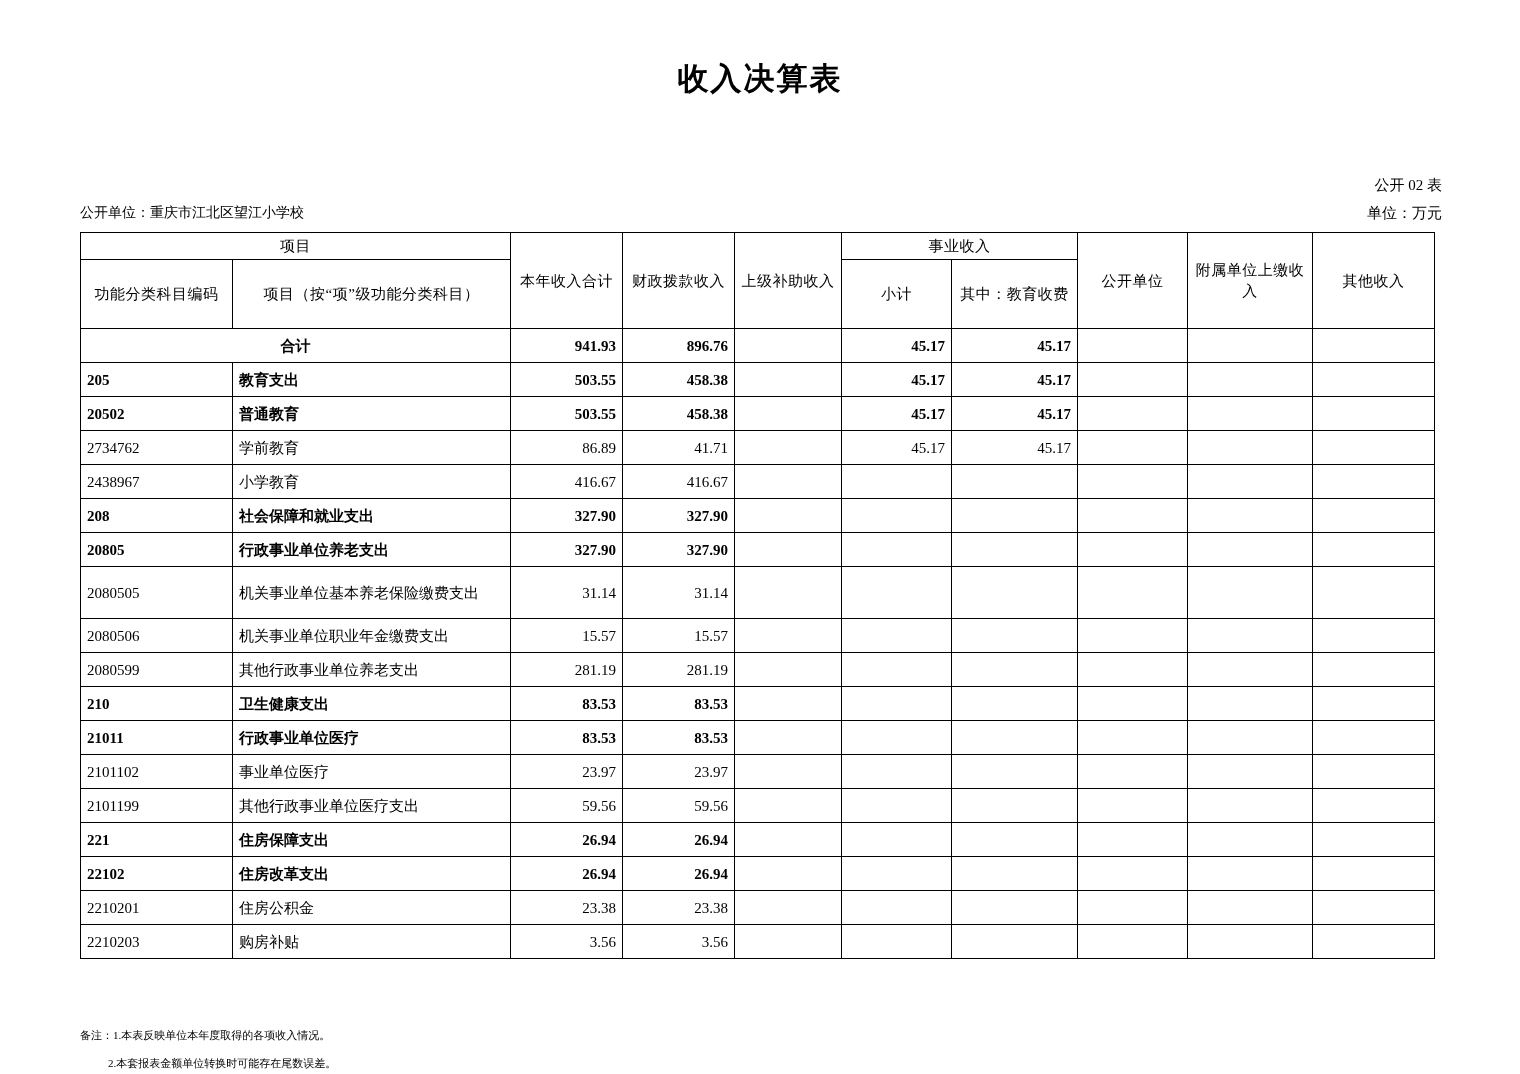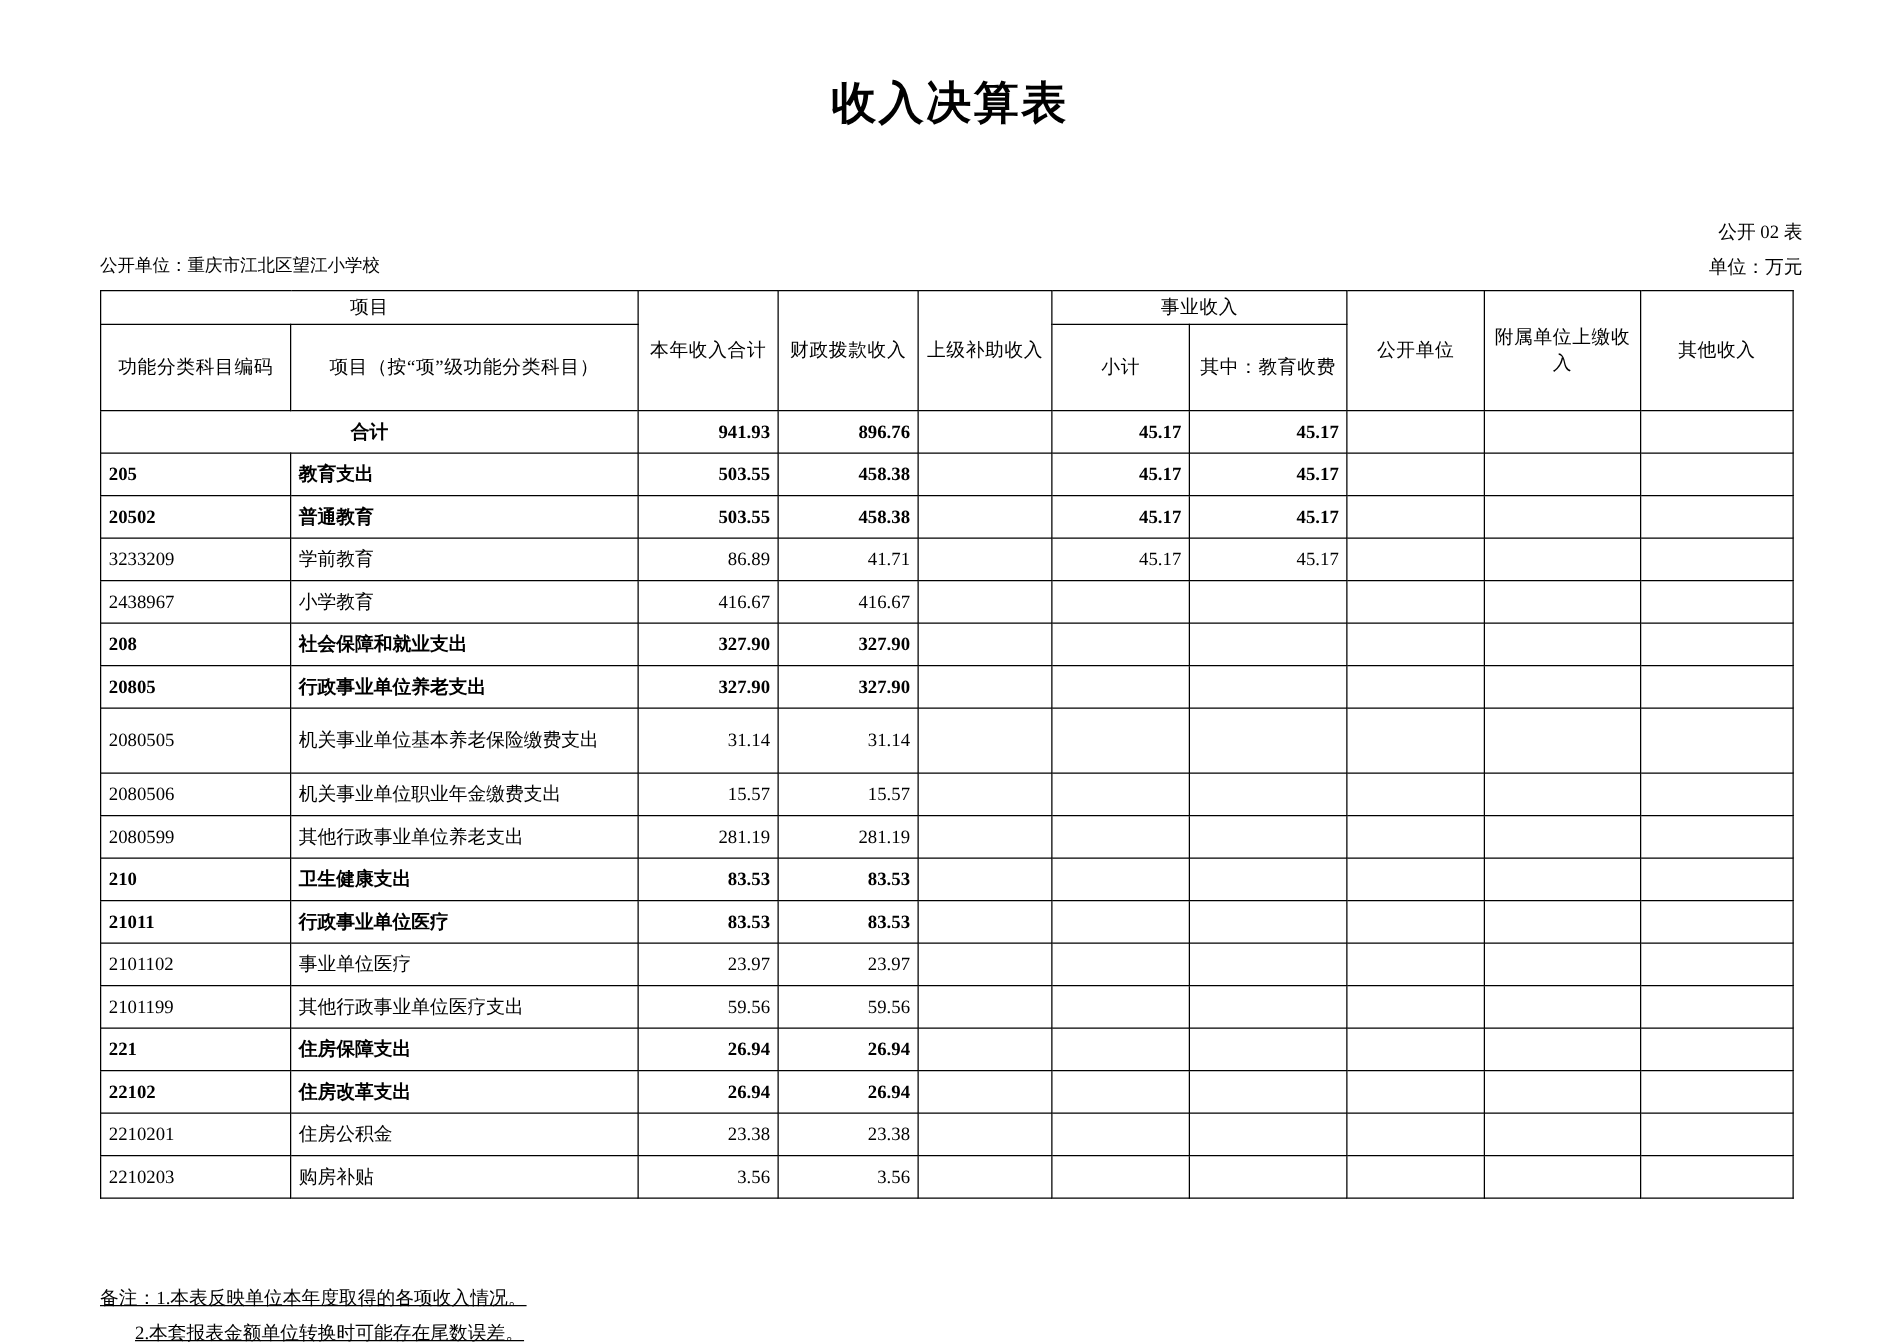--- a/index.html
+++ b/index.html
@@ -16,21 +16,21 @@
     overflow: hidden;
   }
   .page {
     width: 1520px;
     height: 1074px;
     position: relative;
     box-sizing: border-box;
   }
   .title {
     text-align: center;
-    font-size: 36px;
+    font-size: 31px;
     font-weight: bold;
     letter-spacing: 2px;
     margin-top: 58px;
     font-family: Liberation Serif, serif;
   }
   .meta-right {
     position: absolute;
     right: 78px;
     text-align: right;
     font-size: 15px;
@@ -100,23 +100,22 @@
     font-weight: bold;
   }
   td.center {
     text-align: center;
   }
   .row-h { height: 34px; }
   .row-h2 { height: 52px; }
   .notes {
     position: absolute;
     left: 80px;
-    font-size: 15px;
+    font-size: 11px;
     line-height: 1.75;
-    text-decoration: underline;
   }
   .note1 { top: 968px; }
   .note2 { top: 996px; left: 108px; }
 </style>
 </head>
 <body>
 
 <div class="page">
 
   <div class="title">收入决算表</div>
@@ -186,21 +185,21 @@
           <td class="num">503.55</td>
           <td class="num">458.38</td>
           <td class="num"></td>
           <td class="num">45.17</td>
           <td class="num">45.17</td>
           <td class="num"></td>
           <td class="num"></td>
           <td class="num"></td>
         </tr>
         <tr class="row-h">
-          <td class="code">3233209</td>
+          <td class="code">2734762</td>
           <td class="name">学前教育</td>
           <td class="num">86.89</td>
           <td class="num">41.71</td>
           <td class="num"></td>
           <td class="num">45.17</td>
           <td class="num">45.17</td>
           <td class="num"></td>
           <td class="num"></td>
           <td class="num"></td>
         </tr>

